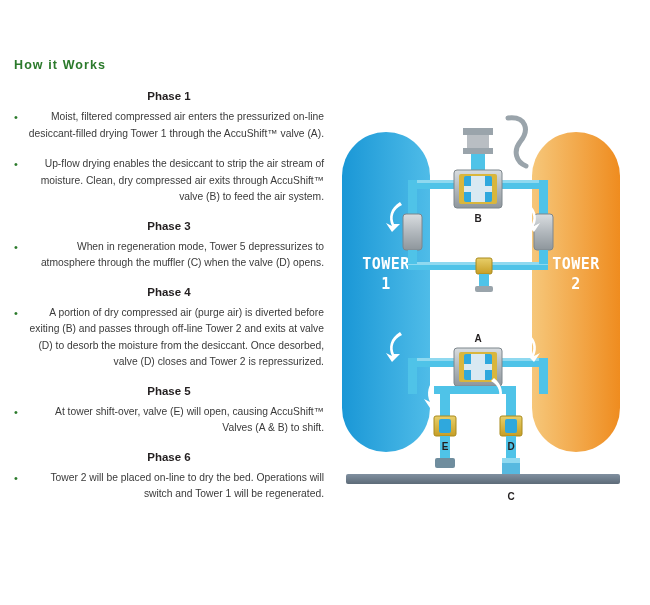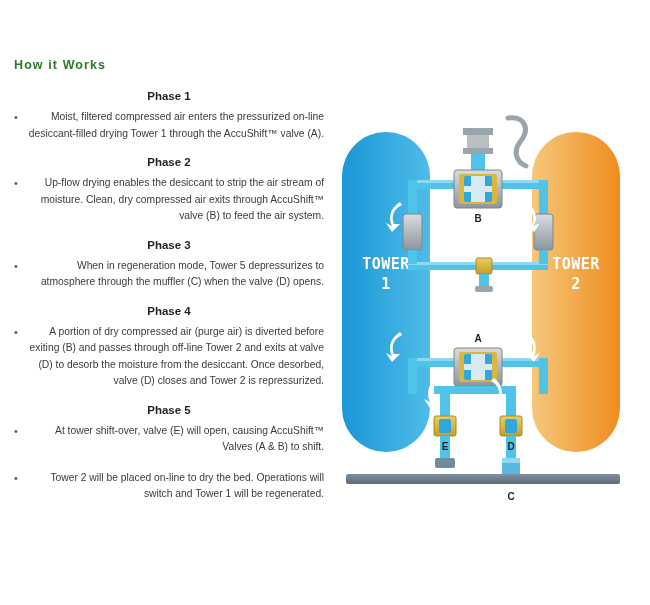--- a/index.html
+++ b/index.html
@@ -100,21 +100,20 @@
 
     <div class="phase">
       <div class="phase-title">Phase 1</div>
       <div class="bullet-row">
         <span class="bullet-dot">•</span>
         <span class="bullet-text">Moist, filtered compressed air enters the pressurized on-line desiccant-filled drying Tower 1 through the AccuShift™ valve (A).</span>
       </div>
     </div>
 
     <div class="phase">
-      <div class="phase-title">Phase 2</div>
       <div class="bullet-row">
         <span class="bullet-dot">•</span>
         <span class="bullet-text">Up-flow drying enables the desiccant to strip the air stream of moisture. Clean, dry compressed air exits through AccuShift™ valve (B) to feed the air system.</span>
       </div>
     </div>
 
     <div class="phase">
       <div class="phase-title">Phase 3</div>
       <div class="bullet-row">
         <span class="bullet-dot">•</span>
@@ -132,20 +131,21 @@
 
     <div class="phase">
       <div class="phase-title">Phase 5</div>
       <div class="bullet-row">
         <span class="bullet-dot">•</span>
         <span class="bullet-text">At tower shift-over, valve (E) will open, causing AccuShift™ Valves (A &amp; B) to shift.</span>
       </div>
     </div>
 
     <div class="phase">
+      <div class="phase-title">Phase 6</div>
       <div class="bullet-row">
         <span class="bullet-dot">•</span>
         <span class="bullet-text">Tower 2 will be placed on-line to dry the bed. Operations will switch and Tower 1 will be regenerated.</span>
       </div>
     </div>
   </div>
 
   <div class="diagram">
     <svg width="306" height="400" viewBox="0 0 306 400" xmlns="http://www.w3.org/2000/svg">
       <defs>

